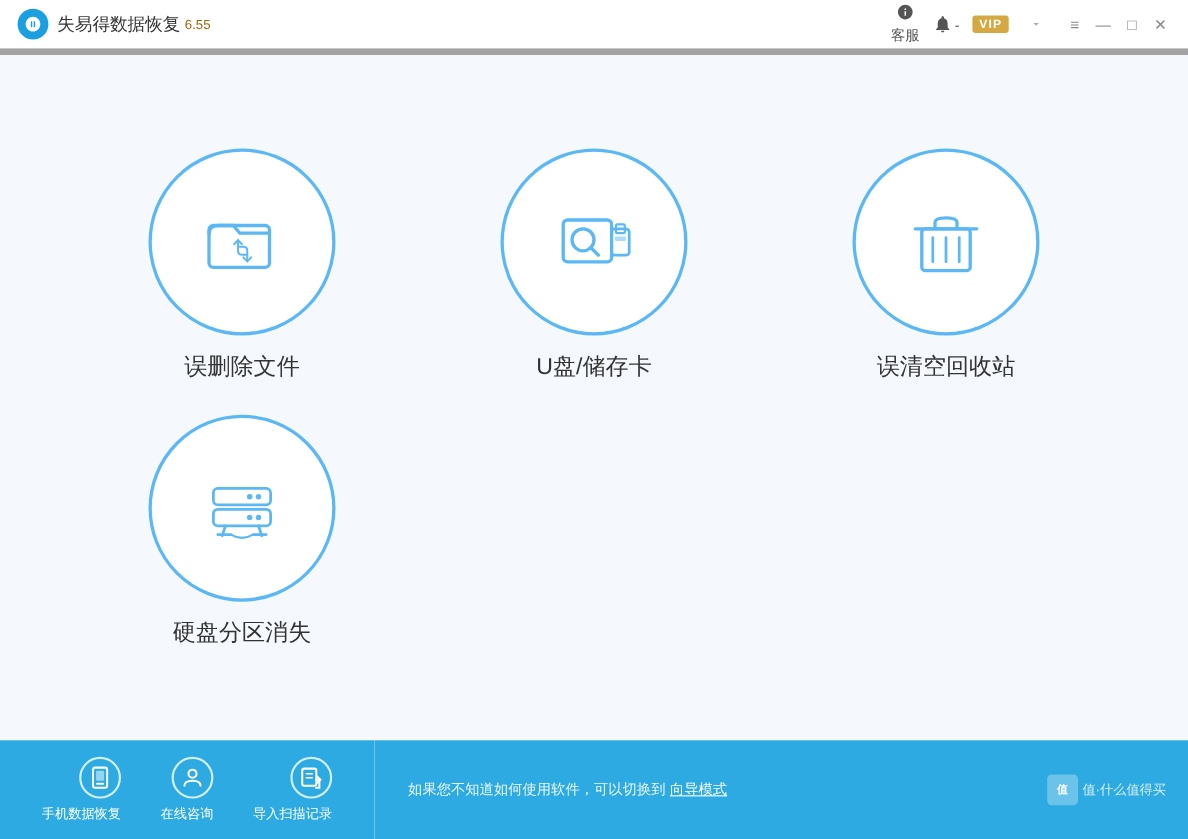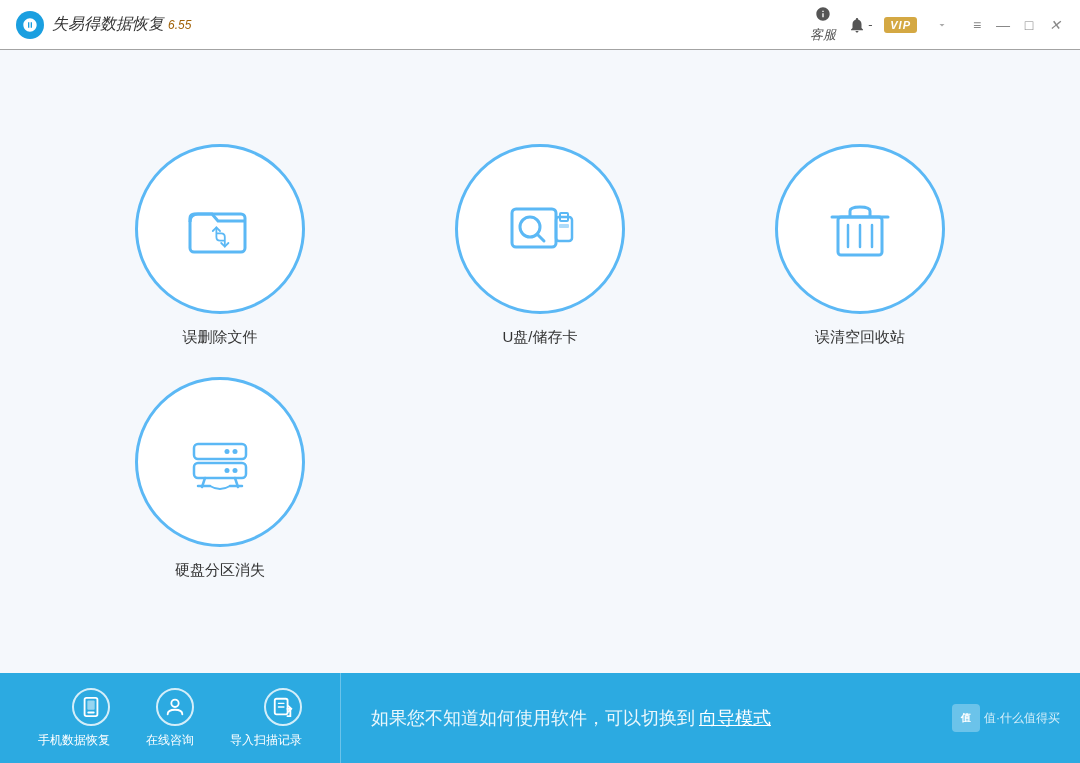--- a/index.html
+++ b/index.html
@@ -14,23 +14,22 @@
     }
 
     
     #titlebar {
       width: 100%;
       height: 50px;
       background: #fff;
       display: flex;
       align-items: center;
       padding: 0 16px;
-      border-bottom: 1px solid #a3a3a3;
+      border-bottom: 6px solid #a3a3a3;
       position: relative;
-      font-style: italic;
     }
     #titlebar .app-logo {
       width: 28px;
       height: 28px;
       background: #1a9fe0;
       border-radius: 50%;
       display: flex;
       align-items: center;
       justify-content: center;
       color: #fff;
@@ -144,21 +143,21 @@
     .circle-icon.active {
       background: #5bb8f5;
       border-color: #5bb8f5;
     }
     .circle-icon svg {
       width: 80px;
       height: 80px;
     }
     .item-label {
       margin-top: 14px;
-      font-size: 15px;
+      font-size: 21px;
       color: #333;
     }
     .item-label.active-label {
       color: #1a9fe0;
       font-weight: 500;
     }
 
     
     #bottombar {
       width: 100%;
@@ -199,21 +198,21 @@
     }
     .bottom-item-label {
       font-size: 12px;
       color: #fff;
     }
     #bottombar .bottom-center {
       flex: 1;
       display: flex;
       align-items: center;
       padding-left: 30px;
-      font-size: 18px;
+      font-size: 13px;
       color: rgba(255,255,255,0.9);
     }
     #bottombar .bottom-center .link {
       color: #fff;
       text-decoration: underline;
       cursor: pointer;
       margin-left: 4px;
     }
     #bottombar .bottom-right {
       padding-right: 20px;

